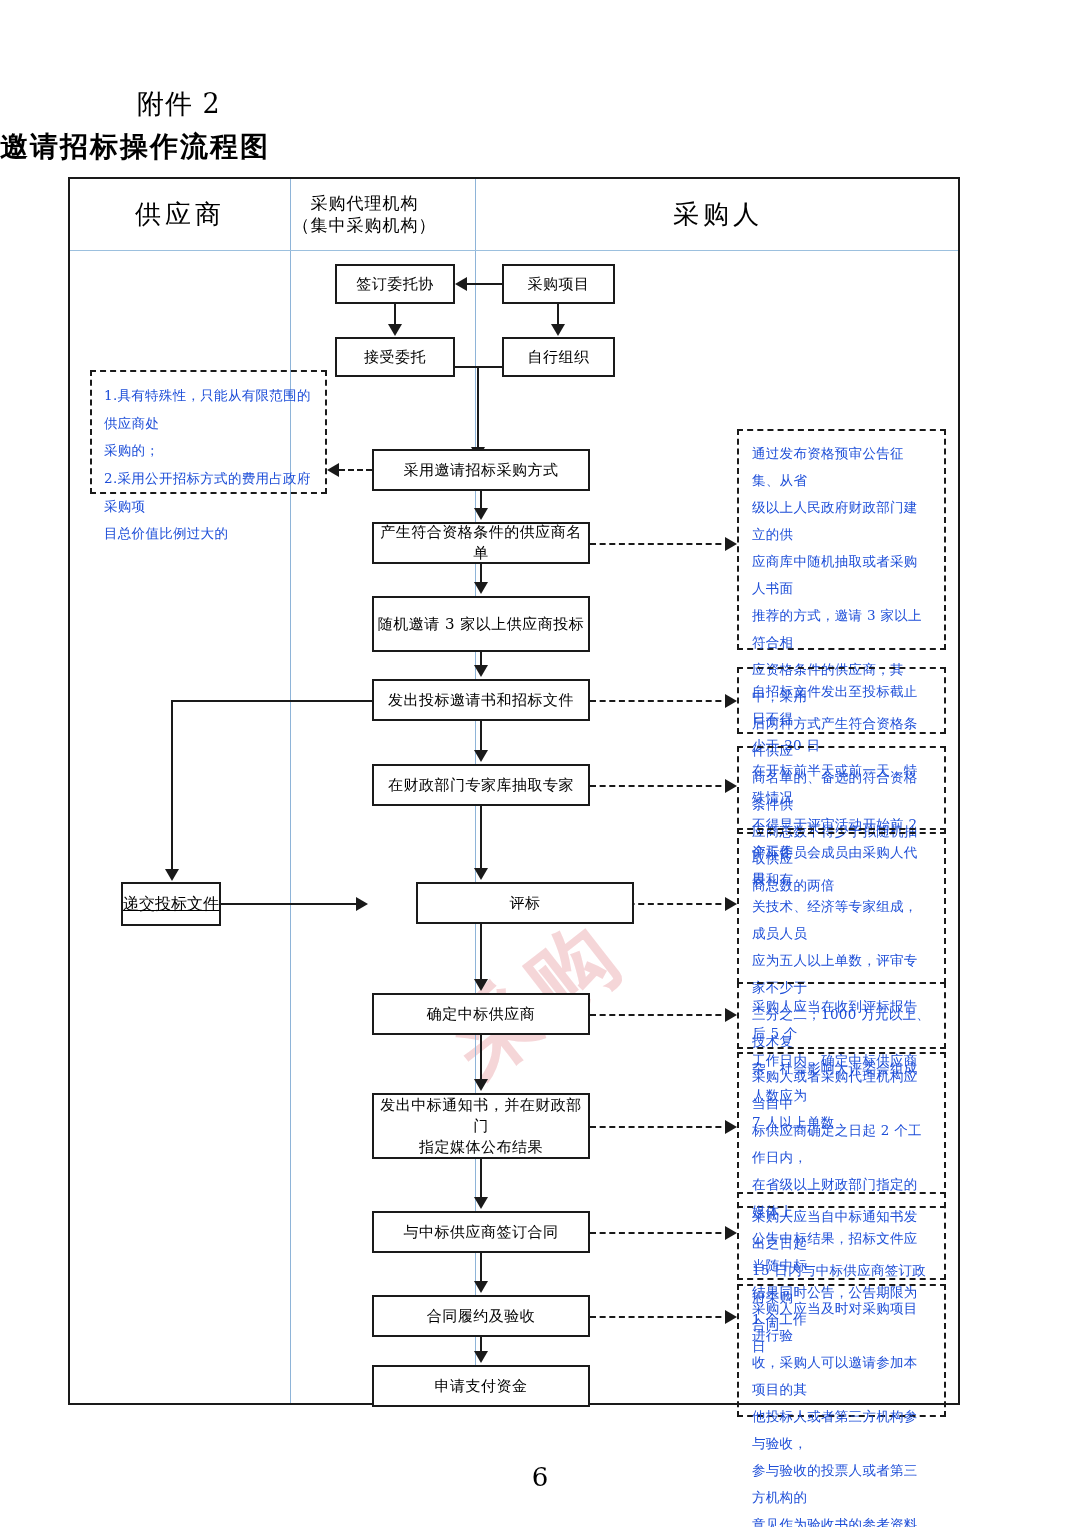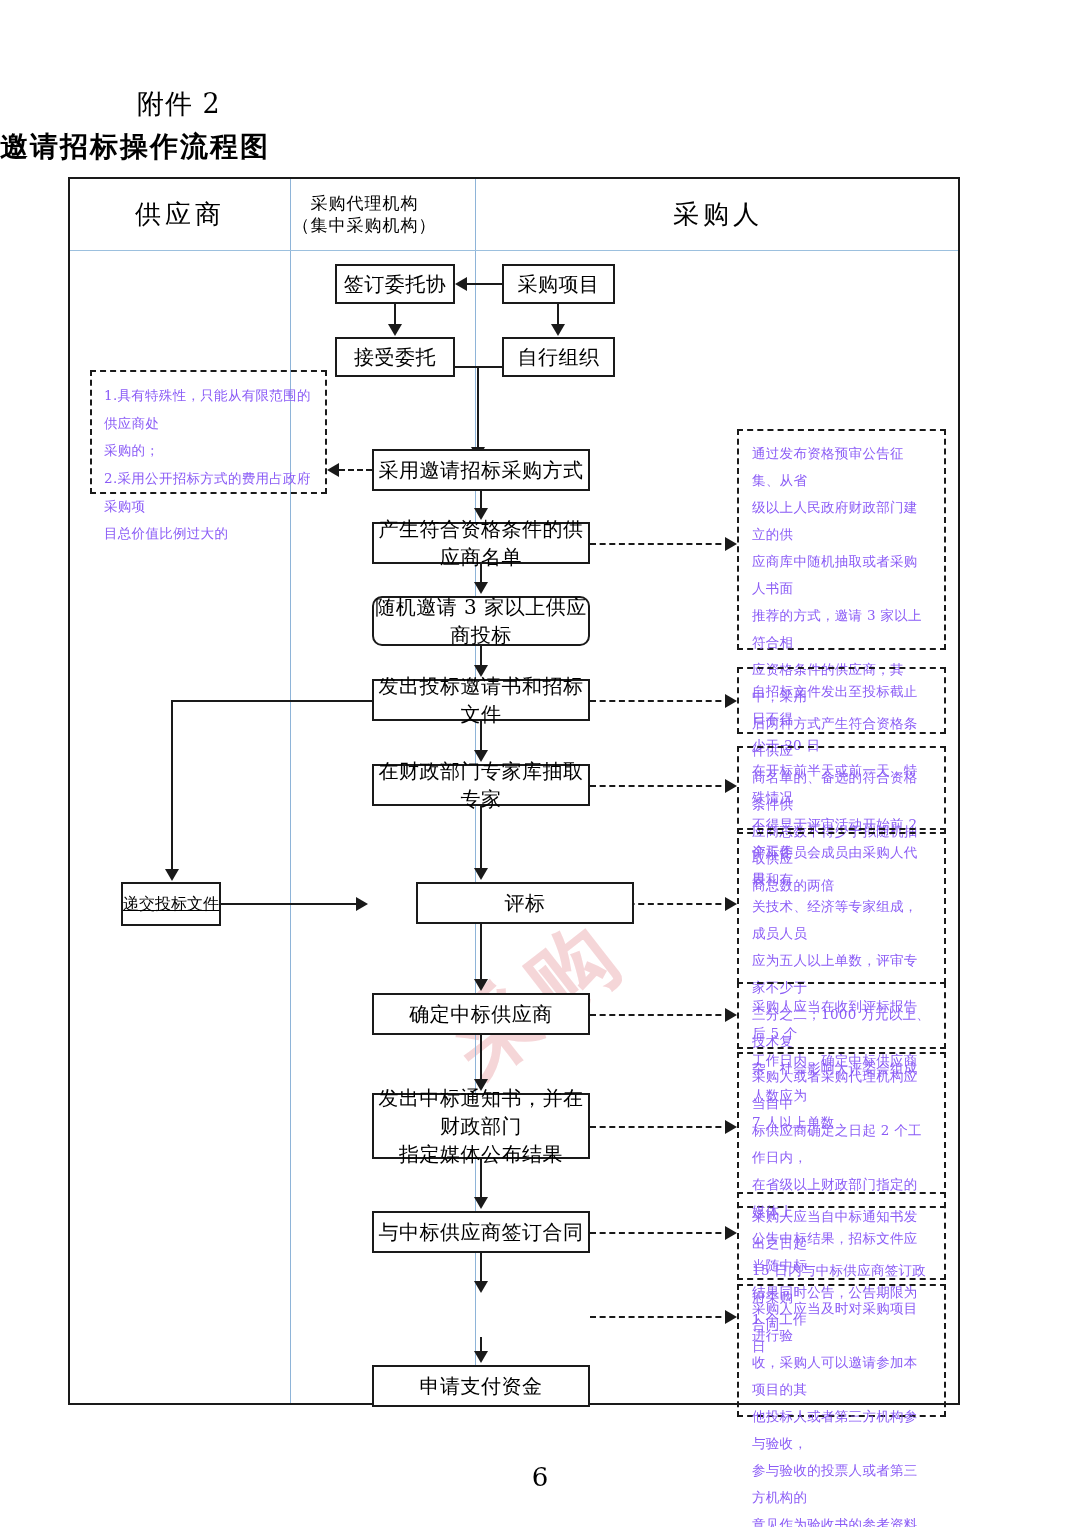--- a/index.html
+++ b/index.html
@@ -55,30 +55,30 @@
   #header-supplier{left:0;width:220px;font-size:26px;letter-spacing:4px;}
   #header-agency{left:202px;width:185px;font-size:17px;letter-spacing:1px;}
   #header-purchaser{left:405px;width:486px;font-size:26px;letter-spacing:4px;}
 
   
   .fbox{
     position:absolute;box-sizing:border-box;
     border:2px solid #1a1a1a;background:#fff;z-index:4;
     display:flex;align-items:center;justify-content:center;
     text-align:center;line-height:1.4;
-    font-size:20px;letter-spacing:.5px;
+    font-size:15px;letter-spacing:.5px;
   }
   .fbox.tiny{font-size:16px;letter-spacing:0;text-decoration:underline;}
 
   
   .note{
     position:absolute;box-sizing:border-box;
     border:2px dashed #1a1a1a;background:transparent;z-index:3;
     font-size:13.5px;line-height:2.0;letter-spacing:.3px;
-    padding:9px 13px;color:#8b5cf6;
+    padding:9px 13px;color:#1d4ed8;
     font-family:"DejaVu Serif","Liberation Serif",serif;
   }
   .note.left-note{line-height:2.05;font-size:13.5px;padding:10px 12px;}
 
   
   .ln{position:absolute;background:#1a1a1a;z-index:2;}
   .lnv{width:2px;}
   .lnh{height:2px;}
   .arrow{position:absolute;width:0;height:0;z-index:3;}
   .arrow-down{border-left:7px solid transparent;border-right:7px solid transparent;border-top:12px solid #1a1a1a;}
@@ -153,21 +153,21 @@
     <div>级以上人民政府财政部门建立的供</div>
     <div>应商库中随机抽取或者采购人书面</div>
     <div>推荐的方式，邀请 3 家以上符合相</div>
     <div>应资格条件的供应商，其中，采用</div>
     <div>后两种方式产生符合资格条件供应</div>
     <div>商名单的、备选的符合资格条件供</div>
     <div>应商总数不得少于拟随机抽取供应</div>
     <div>商总数的两倍</div>
   </div>
 
-  <div class="fbox" style="left:302px;top:417px;width:218px;height:50px;border-radius:10px;">随机邀请 3 家以上供应商投标</div>
+  <div class="fbox" style="left:302px;top:417px;width:218px;height:56px;">随机邀请 3 家以上供应商投标</div>
   <div class="ln lnv" style="left:410px;top:385px;height:20px;"></div>
   <div class="arrow arrow-down" style="left:404px;top:403px;"></div>
 
   <div class="fbox" style="left:302px;top:500px;width:218px;height:42px;">发出投标邀请书和招标文件</div>
   <div class="ln lnv" style="left:410px;top:459px;height:29px;"></div>
   <div class="arrow arrow-down" style="left:404px;top:486px;"></div>
   <div class="dln" style="left:520px;top:521px;width:141px;"></div>
   <div class="arrow arrow-right" style="left:655px;top:515px;"></div>
   <div class="note" style="left:667px;top:488px;width:209px;height:67px;">
     <div>自招标文件发出至投标截止日不得</div>
@@ -239,20 +239,21 @@
   <div class="ln lnv" style="left:410px;top:980px;height:40px;"></div>
   <div class="arrow arrow-down" style="left:404px;top:1018px;"></div>
   <div class="dln" style="left:520px;top:1053px;width:141px;"></div>
   <div class="arrow arrow-right" style="left:655px;top:1047px;"></div>
   <div class="note" style="left:667px;top:1013px;width:209px;height:88px;">
     <div>采购人应当自中标通知书发出之日起</div>
     <div>15 日内与中标供应商签订政府采购</div>
     <div>合同</div>
   </div>
 
+  <div class="fbox" style="left:302px;top:1116px;width:218px;height:42px;">合同履约及验收</div>
   <div class="ln lnv" style="left:410px;top:1074px;height:30px;"></div>
   <div class="arrow arrow-down" style="left:404px;top:1102px;"></div>
   <div class="dln" style="left:520px;top:1137px;width:141px;"></div>
   <div class="arrow arrow-right" style="left:655px;top:1131px;"></div>
   <div class="note" style="left:667px;top:1105px;width:209px;height:133px;">
     <div>采购人应当及时对采购项目进行验</div>
     <div>收，采购人可以邀请参加本项目的其</div>
     <div>他投标人或者第三方机构参与验收，</div>
     <div>参与验收的投票人或者第三方机构的</div>
     <div>意见作为验收书的参考资料一并存档</div>

